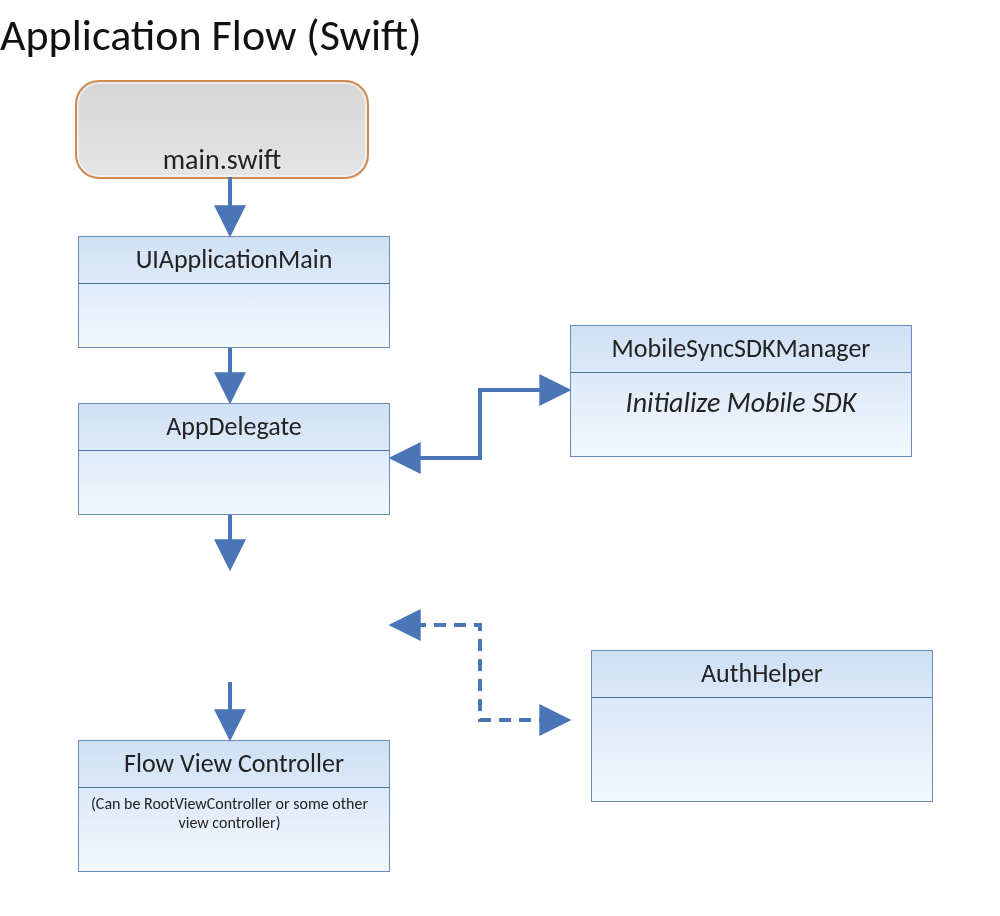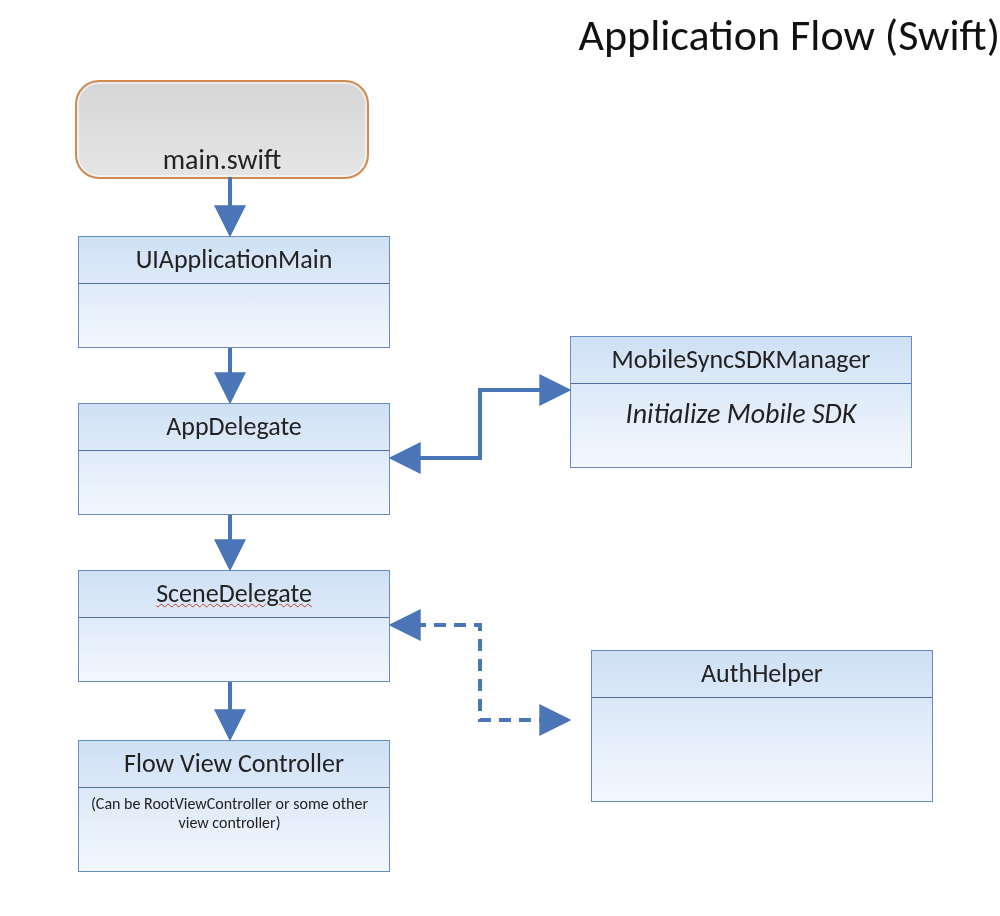--- a/index.html
+++ b/index.html
@@ -14,21 +14,21 @@
   .stage {
     position: relative;
     width: 1000px;
     height: 916px;
   }
   .title {
     position: absolute;
     top: 8px;
     left: 0;
     width: 1000px;
-    text-align: right;
+    text-align: left;
     font-size: 44px;
     font-weight: 400;
     color: #111;
   }
   
   .startbox {
     position: absolute;
     border: 2px solid #cf8b52;
     border-radius: 24px;
     background: linear-gradient(#d6d6d6, #e5e5e5);
@@ -90,30 +90,27 @@
   </div>
 
   <div class="node" style="left:78px; top:236px; width:310px; height:110px;">
     <div class="hdr"><span>UIApplicationMain</span></div>
   </div>
 
   <div class="node" style="left:78px; top:403px; width:310px; height:110px;">
     <div class="hdr"><span>AppDelegate</span></div>
   </div>
 
-  <div class="node" style="left:78px; top:570px; width:310px; height:110px;">
-    <div class="hdr"><span class="wavy">SceneDelegate</span></div>
-  </div>
 
   <div class="node" style="left:78px; top:740px; width:310px; height:130px;">
     <div class="hdr"><span>Flow View Controller</span></div>
     <div class="body small">(Can be RootViewController or some other view controller)</div>
   </div>
 
-  <div class="node" style="left:570px; top:336px; width:340px; height:130px;">
+  <div class="node" style="left:570px; top:325px; width:340px; height:130px;">
     <div class="hdr"><span>MobileSyncSDKManager</span></div>
     <div class="body">Initialize Mobile SDK</div>
   </div>
 
   <div class="node" style="left:591px; top:650px; width:340px; height:150px;">
     <div class="hdr"><span>AuthHelper</span></div>
   </div>
 
   <svg class="arrows">
     <defs>

